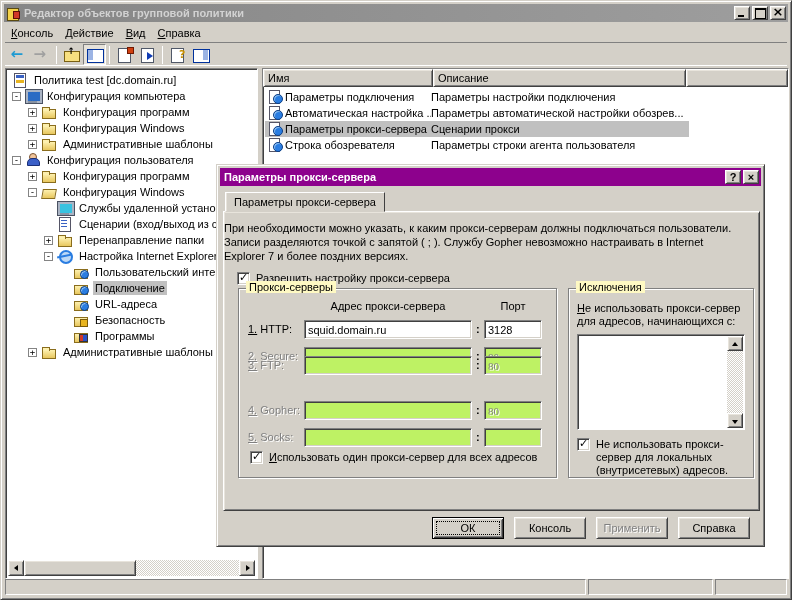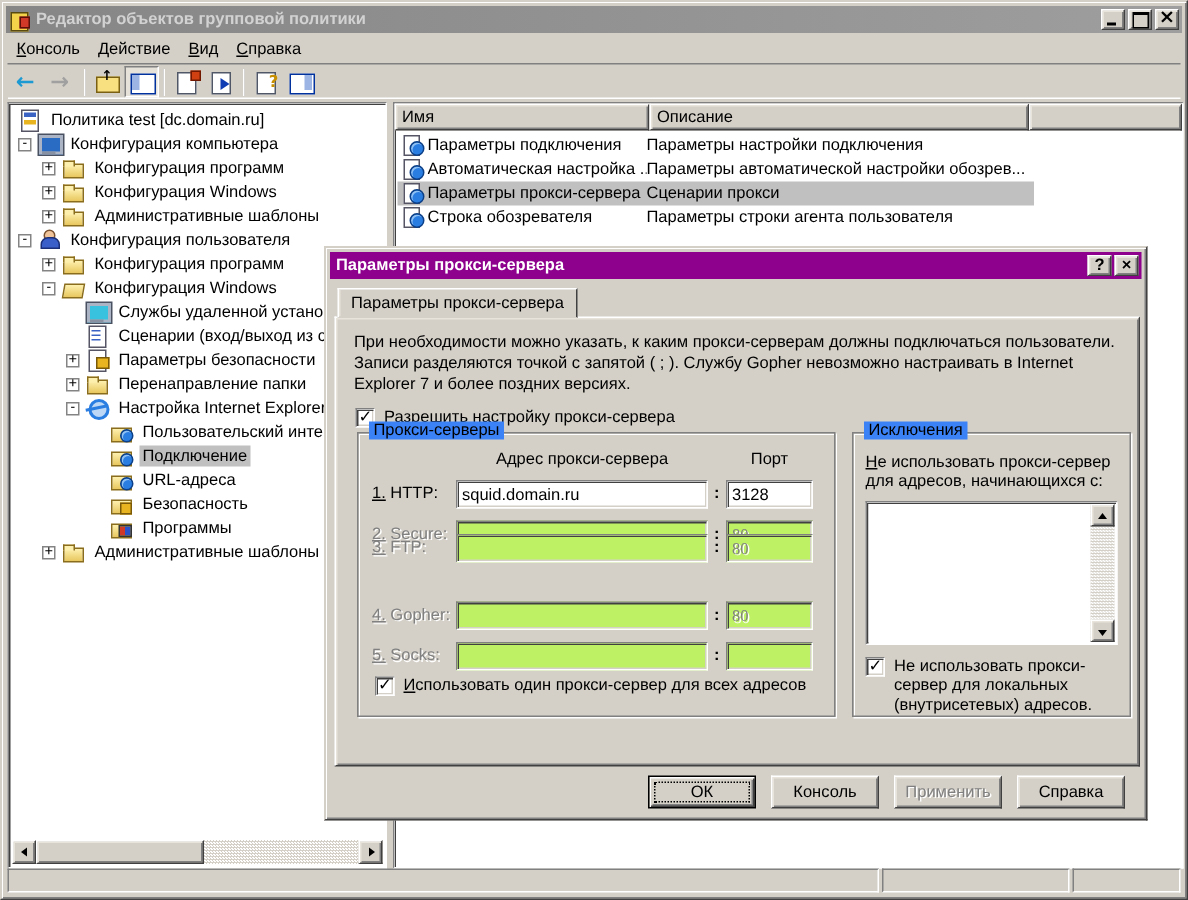--- a/index.html
+++ b/index.html
@@ -113,31 +113,31 @@
   
   #dialog { position:absolute; left:215px; top:163px; width:549px; height:383px; background:#d4d0c8;
             border:1px solid; border-color:#d4d0c8 #404040 #404040 #d4d0c8; box-shadow:inset 1px 1px 0 #fff, inset -1px -1px 0 #808080; z-index:10; }
   #dlg-titlebar { position:absolute; left:3px; top:3px; right:3px; height:18px; display:flex; align-items:center; padding:0 2px 0 4px; }
   #dlg-titlebar .ttext { color:#fff; font-weight:bold; }
   #dlg-titlebar .cap-btn { font:bold 11px/13px "Liberation Sans",sans-serif; text-align:center; }
   .dlg-tabs { position:absolute; left:8px; top:27px; height:20px; display:flex; }
   .tab { padding:3px 8px 0 8px; background:#d4d0c8; border:1px solid; border-color:#fff #404040 #d4d0c8 #fff; box-shadow:inset 1px 0 0 #e8e4dc; position:relative; z-index:2; }
   .tab-page { position:absolute; left:6px; top:46px; width:537px; height:300px; background:#d4d0c8;
               border:1px solid; border-color:#fff #404040 #404040 #fff; box-shadow:inset 1px 1px 0 #e8e4dc, inset -1px -1px 0 #808080; }
-  .dlg-desc { position:absolute; left:12px; top:9px; width:512px; line-height:14px; }
+  .dlg-desc { position:absolute; left:0; top:9px; width:512px; line-height:14px; }
   .cbrow { display:flex; align-items:flex-start; gap:6px; }
   .checkbox { width:13px; height:13px; background:#fff; border:1px solid; border-color:#808080 #fff #fff #808080; box-shadow:inset 1px 1px 0 #404040, inset -1px -1px 0 #d4d0c8; position:relative; flex:0 0 13px; }
   .checkbox.checked::after { content:"✓"; position:absolute; left:1px; top:-2px; font:bold 11px/13px "DejaVu Sans",sans-serif; }
   .ulf::first-letter { text-decoration:underline; }
   #cb-enable { position:absolute; left:13px; top:60px; }
 
   .groupbox { position:absolute; background:#d4d0c8; }
   #grp-proxy { left:14px; top:76px; width:319px; height:190px; }
   #grp-exc { left:344px; top:76px; width:186px; height:190px; }
-  .legend { position:absolute; left:8px; top:-7px; background:#3b82f6; padding:0 3px; z-index:1; }
+  .legend { position:absolute; left:8px; top:-7px; background:#fef9c3; padding:0 3px; z-index:1; }
   .grp-frame { position:absolute; inset:0; border:1px solid #808080; box-shadow:inset 1px 1px 0 #fff, 1px 1px 0 #fff; }
 
   .col-head { position:absolute; top:12px; }
   #hdr-addr { left:66px; width:168px; text-align:center; }
   #hdr-port { left:246px; width:58px; text-align:center; }
   .prow { position:absolute; left:0; width:100%; height:19px; }
   .plabel { position:absolute; left:10px; top:3px; }
   .plabel::first-letter { text-decoration:underline; }
   .field { position:absolute; top:0; height:19px; background:#fff; border:1px solid; border-color:#808080 #fff #fff #808080; box-shadow:inset 1px 1px 0 #404040, inset -1px -1px 0 #d4d0c8; font:11px "Liberation Sans",sans-serif; padding:0 3px; color:#000; }
   .f-addr { left:66px; width:168px; }
@@ -257,25 +257,20 @@
         </div>
       <div class="tree-row" style="padding-left:36px">
           <span class="exp-space"></span>
           <span class="ti ic-remote"></span>
           <span class="tlabel">Службы удаленной установки</span>
         </div>
       <div class="tree-row" style="padding-left:36px">
           <span class="exp-space"></span>
           <span class="ti ic-script"></span>
           <span class="tlabel">Сценарии (вход/выход из системы)</span>
-        </div>
-      <div class="tree-row" style="padding-left:36px">
-          <span class="expander plus"></span>
-          <span class="ti ic-seclock"></span>
-          <span class="tlabel">Параметры безопасности</span>
         </div>
       <div class="tree-row" style="padding-left:36px">
           <span class="expander plus"></span>
           <span class="ti ic-folder"></span>
           <span class="tlabel">Перенаправление папки</span>
         </div>
       <div class="tree-row" style="padding-left:36px">
           <span class="expander minus"></span>
           <span class="ti ic-ie"></span>
           <span class="tlabel">Настройка Internet Explorer</span>

